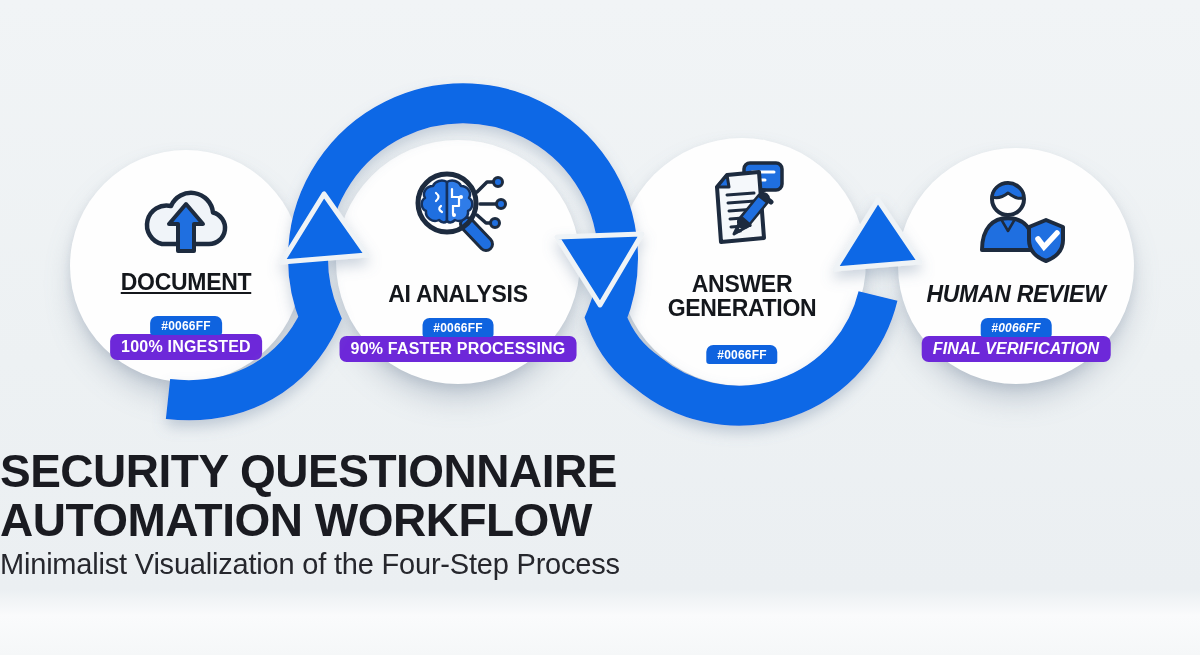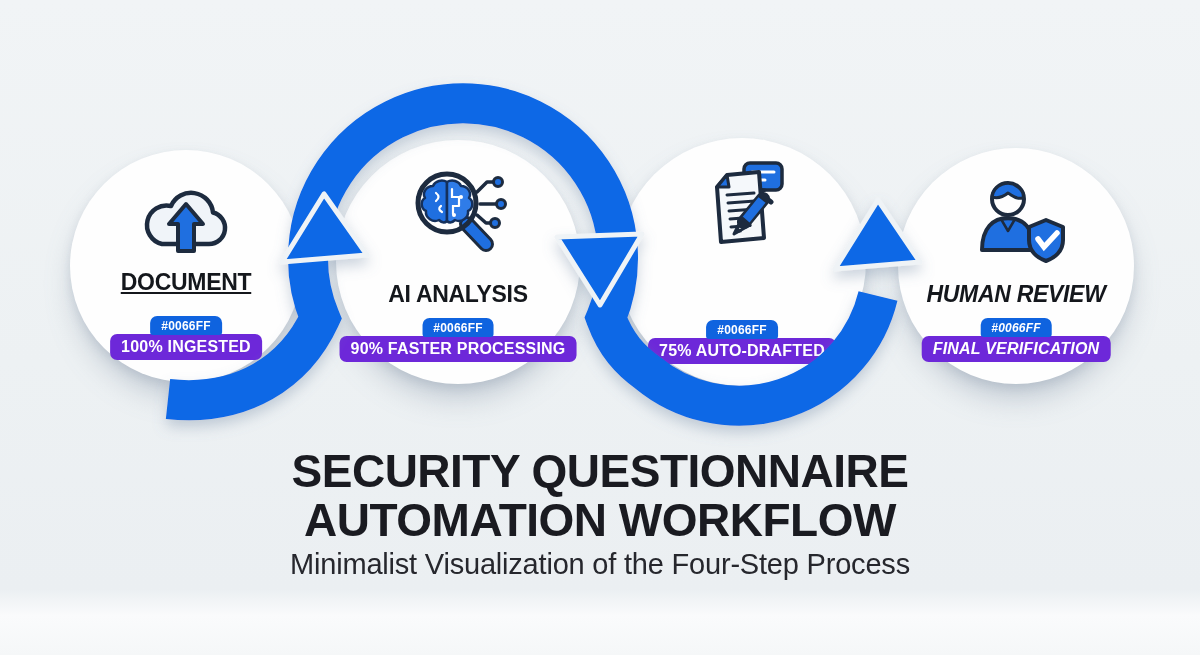--- a/index.html
+++ b/index.html
@@ -36,21 +36,21 @@
     line-height:1; padding:5px 11px 5px; border-radius:7px; margin-top:-1px; letter-spacing:.2px;
   }
 
   
   .ink  { stroke:#1d2b3f; stroke-linejoin:round; stroke-linecap:round; fill:none; }
   .blue { fill:#1f6fe0; }
   .paperfill { fill:#f5f8fb; }
   .whiteline { stroke:#fff; stroke-linecap:round; fill:none; }
 
   
-  .footer { position:absolute; left:0; right:0; top:447px; text-align:center; z-index:1; }
+  .footer { position:absolute; left:0; right:0; top:447px; z-index:1; }
   .footer-title {
     font-weight:700; font-size:46px; line-height:49px; letter-spacing:-.5px; color:#1a1b21;
   }
   .footer-subtitle { margin-top:3px; font-weight:400; font-size:29px; color:#26272d; letter-spacing:-.2px; }
 </style>
 </head>
 <body>
 
 <div class="stage">
 
@@ -123,23 +123,26 @@
       <path class="paperfill ink" stroke-width="4" d="M40,17 L72,14 L77,80 L34,84 L30,29 Z"></path>
       <path class="blue ink" stroke-width="3" d="M40,17 L42,29 L30,29 Z"></path>
       <path class="ink" stroke-width="3" d="M40,37 l27,-2 M41,45 l27,-2 M42,53 l27,-2 M43,61 l19,-1.5 M44,69 l19,-1.5"></path>
 
       <path class="ink" stroke-width="14" stroke-linecap="butt" d="M76,41 L57,64"></path>
       <path style="stroke:#1f6fe0" stroke-width="9" stroke-linecap="butt" fill="none" d="M75,42 L58,63"></path>
       <path fill="#ffffff" class="ink" stroke-width="3" d="M55,60 L47,76 L63,67 Z"></path>
       <path fill="#1d2b3f" d="M47,76 l4,-7 4,5 z"></path>
       <path class="ink" stroke-width="5" d="M75,37 l9,7"></path>
     </svg>
+    <div class="step-title" style="top:134px;">
+      <div>ANSWER</div>
+      <div>GENERATION</div>
+    </div>
     <div class="badge-wrap">
       <span class="badge-hex">#0066FF</span>
-      <span class="badge-stat">75% AUTO-DRAFTED</span>
     </div>
   </div>
 
   <div class="step-circle" style="left:898px; top:148px; width:236px; height:236px;font-style:italic;">
     <svg class="step-icon" style="top:22px;" width="110" height="96" viewBox="0 0 110 96">
 
       <path class="blue ink" stroke-width="4" d="M21,80 C21,58 32,48 47,48 C62,48 73,58 73,80 Z"></path>
       <path fill="#ffffff" class="ink" stroke-width="2.5" d="M40,49 L47,61 L54,49 Z"></path>
 
       <circle cx="47" cy="29" r="16" fill="#fdfdfd" class="ink" stroke-width="4"></circle>

